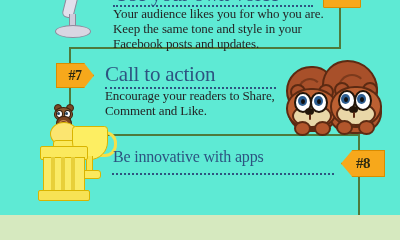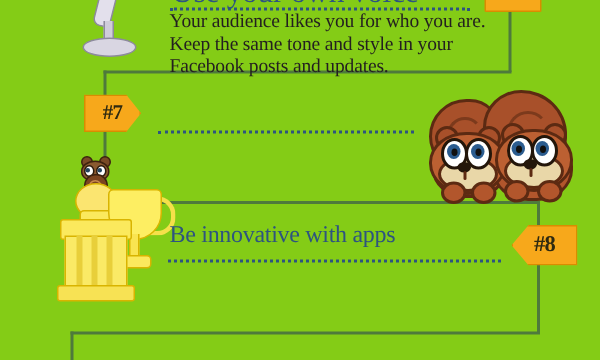--- a/index.html
+++ b/index.html
@@ -9,22 +9,22 @@
   body {
     width: 400px;
     height: 240px;
     overflow: hidden;
     background: #d6e9bf;
     font-family: "Liberation Serif", serif;
   }
   #infographic {
     position: relative;
     width: 400px;
-    height: 240px;
-    background: #84cc16;
+    height: 215px;
+    background: #5eead4;
     overflow: hidden;
   }
 
   
   .line {
     position: absolute;
     background: #4e7a3c;
   }
   .line-h { height: 2px; }
   .line-v { width: 2px; }
@@ -316,21 +316,24 @@
   <div class="heading" style="left:114px; top:-18px; font-size:21px;">Use your own voice</div>
   <div class="heading-rule" style="left:113px; top:5px; width:200px;"></div>
   <div class="body-text" style="left:113px; top:6px; font-size:13px; width:250px;">Your audience likes you for who you are.
 Keep the same tone and style in your
 Facebook posts and updates.</div>
 
   <div class="badge badge-plain" style="left:323px; top:-12px; width:38px; height:20px; font-size:14px;"></div>
 
   <div class="badge badge-right" style="left:56px; top:63px; width:38px; height:25px; font-size:14px;">#7</div>
 
+  <div class="heading" style="left:105px; top:62px; font-size:21px;">Call to action</div>
   <div class="heading-rule" style="left:105px; top:87px; width:171px;"></div>
+  <div class="body-text" style="left:105px; top:88px; font-size:13px; width:250px;">Encourage your readers to Share,
+Comment and Like.</div>
 
   <div class="chipmunk" style="left:280px; top:60px; width:120px; height:78px;">
 
     <div class="cm-tail" style="left:6px; top:6px; width:44px; height:44px; border-radius:60% 50% 40% 55%;"></div>
     <div class="cm-tail-inner" style="left:18px; top:18px; width:20px; height:20px;"></div>
 
     <div class="cm-tail" style="left:42px; top:0px; width:52px; height:50px; border-radius:50% 60% 45% 50%;"></div>
     <div class="cm-tail-inner" style="left:58px; top:14px; width:24px; height:24px;"></div>
 
     <div class="cm-body" style="left:8px; top:30px; width:46px; height:38px;"></div>

